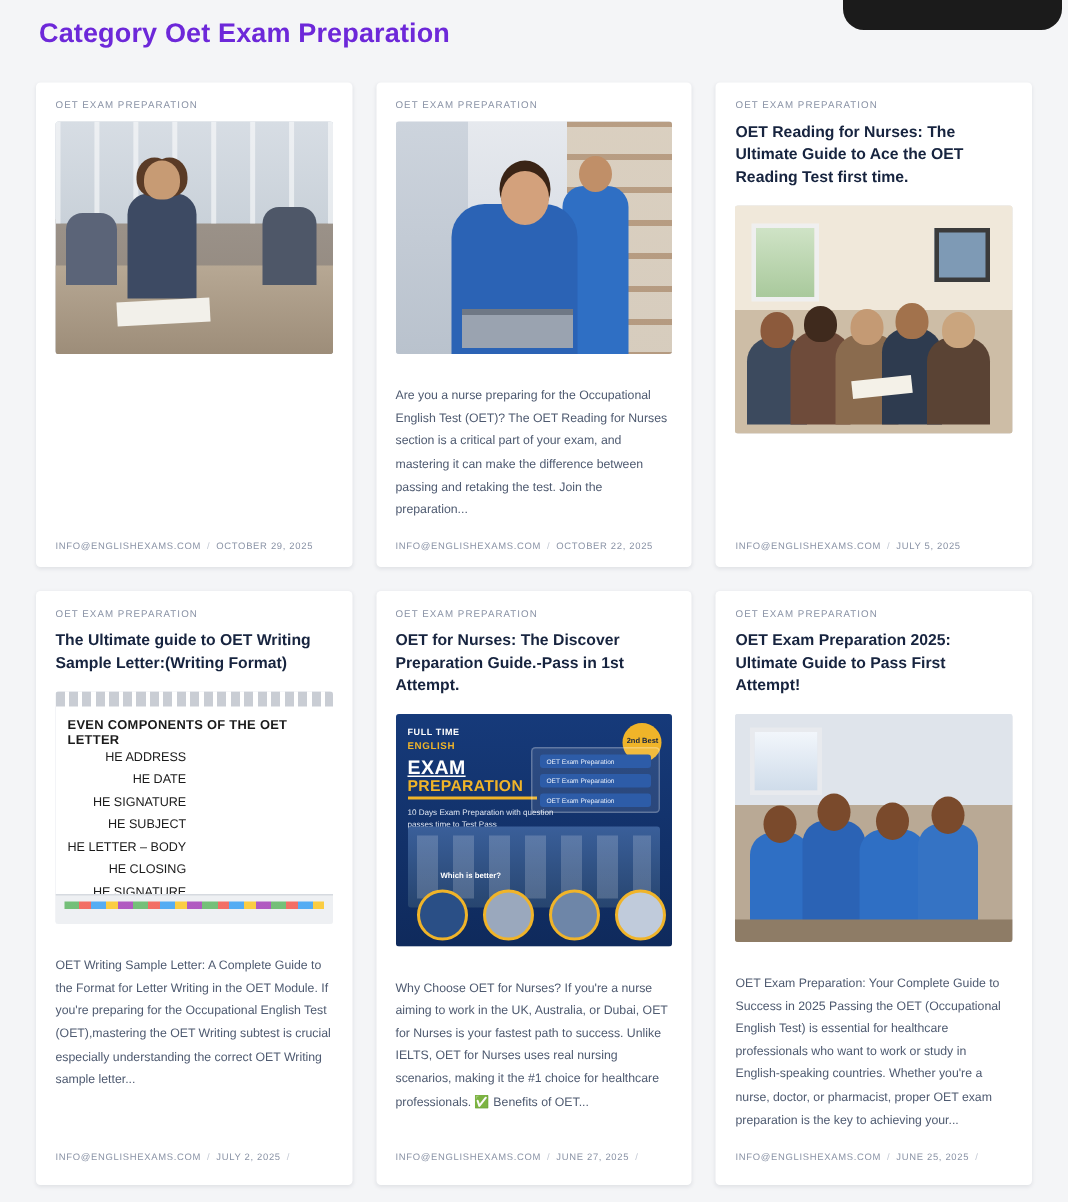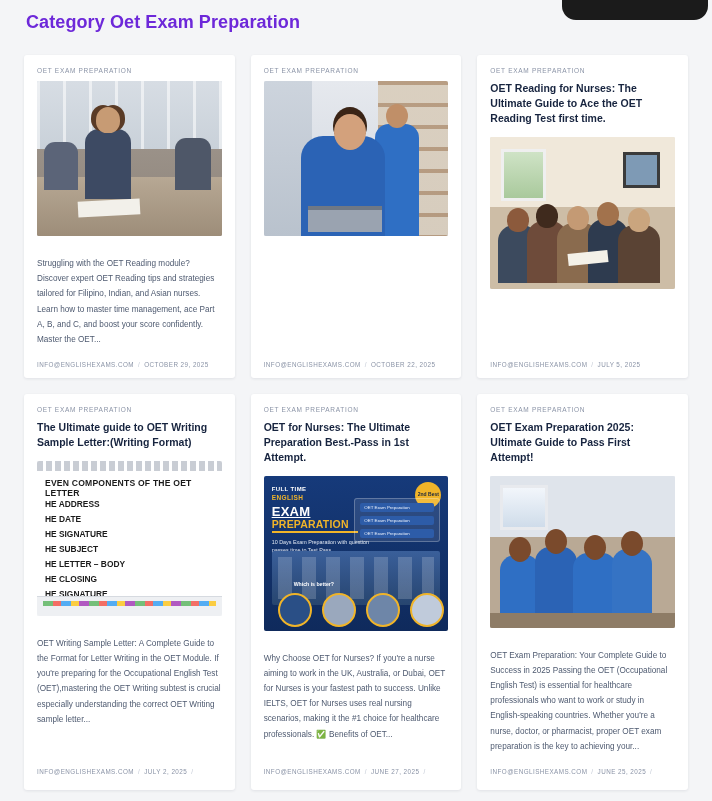--- a/index.html
+++ b/index.html
@@ -212,21 +212,21 @@
     background: repeating-linear-gradient(90deg, #c9cdd4 0 6px, #ffffff 6px 9px);
   }
   .img-letter .ltitle {
     position: absolute; top: 17px; left: 8px;
     font-size: 8.6px; font-weight: bold; color: #1b1b1b; letter-spacing: .2px;
   }
   .img-letter ul {
     position: absolute; top: 36px; left: 8px; margin: 0; padding: 0; list-style: none;
   }
   .img-letter li {
-    font-size: 8.4px; font-weight: bold; color: #1b1b1b; line-height: 1.78;
+    font-size: 8.4px; font-weight: normal; color: #1b1b1b; line-height: 1.78; text-align: right;
   }
   .img-letter .botbar {
     position: absolute; bottom: 0; left: 0; right: 0; height: 20px;
     background: #eef0f3; border-top: 1px solid #d6dae0;
   }
   .img-letter .botbar::before {
     content: ""; position: absolute; top: 4px; left: 6px; right: 6px; height: 5px;
     background: repeating-linear-gradient(90deg,#4caf50 0 10px,#f44336 10px 18px,#2196f3 18px 28px,#ffc107 28px 36px,#9c27b0 36px 46px);
     opacity: .75;
   }
@@ -316,21 +316,20 @@
     <div class="cat">OET EXAM PREPARATION</div>
     <div class="thumb">
       <div class="ph img-classroom">
         <div class="desk"></div>
         <div class="p2"></div>
         <div class="p1"></div>
         <div class="p3"></div>
         <div class="paper"></div>
       </div>
     </div>
-    <p class="excerpt"> Struggling with the OET Reading module? Discover expert OET Reading tips and strategies tailored for Filipino, Indian, and Asian nurses. Learn how to master time management, ace Part A, B, and C, and boost your score confidently. Master the OET...</p>
     <div class="card-foot">
       <div class="meta">
         <span>INFO@ENGLISHEXAMS.COM</span>
         <span class="sep">/</span>
         <span>OCTOBER 29, 2025</span>
       </div>
     </div>
   </div>
 
   <div class="card">
@@ -338,20 +337,21 @@
     <div class="thumb">
       <div class="ph img-nurse">
         <div class="door"></div>
         <div class="shelf"></div>
         <div class="nurse2"></div>
         <div class="body"></div>
         <div class="head"></div>
         <div class="laptop"></div>
       </div>
     </div>
+    <p class="excerpt">Are you a nurse preparing for the Occupational English Test (OET)? The OET Reading for Nurses section is a critical part of your exam, and mastering it can make the difference between passing and retaking the test. Join the preparation...</p>
     <div class="card-foot">
       <div class="meta">
         <span>INFO@ENGLISHEXAMS.COM</span>
         <span class="sep">/</span>
         <span>OCTOBER 22, 2025</span>
       </div>
     </div>
   </div>
 
   <div class="card">
@@ -408,21 +408,21 @@
         <span class="sep">/</span>
       </div>
       <div class="meta meta-row2">
         
       </div>
     </div>
   </div>
 
   <div class="card">
     <div class="cat">OET EXAM PREPARATION</div>
-    <h2 class="card-title">OET for Nurses: The Ultimate Preparation Best.-Pass in 1st Attempt.</h2>
+    <h2 class="card-title">OET for Nurses: The Discover Preparation Guide.-Pass in 1st Attempt.</h2>
     <div class="thumb">
       <div class="ph img-poster">
         <div class="badge">2nd Best</div>
         <div class="ft">FULL TIME</div>
         <div class="en">ENGLISH</div>
         <div class="ex">EXAM</div>
         <div class="pr">PREPARATION</div>
         <div class="sub">10 Days Exam Preparation  with question passes time to Test Pass</div>
         <div class="panel">
           <i>OET Exam Preparation</i>

